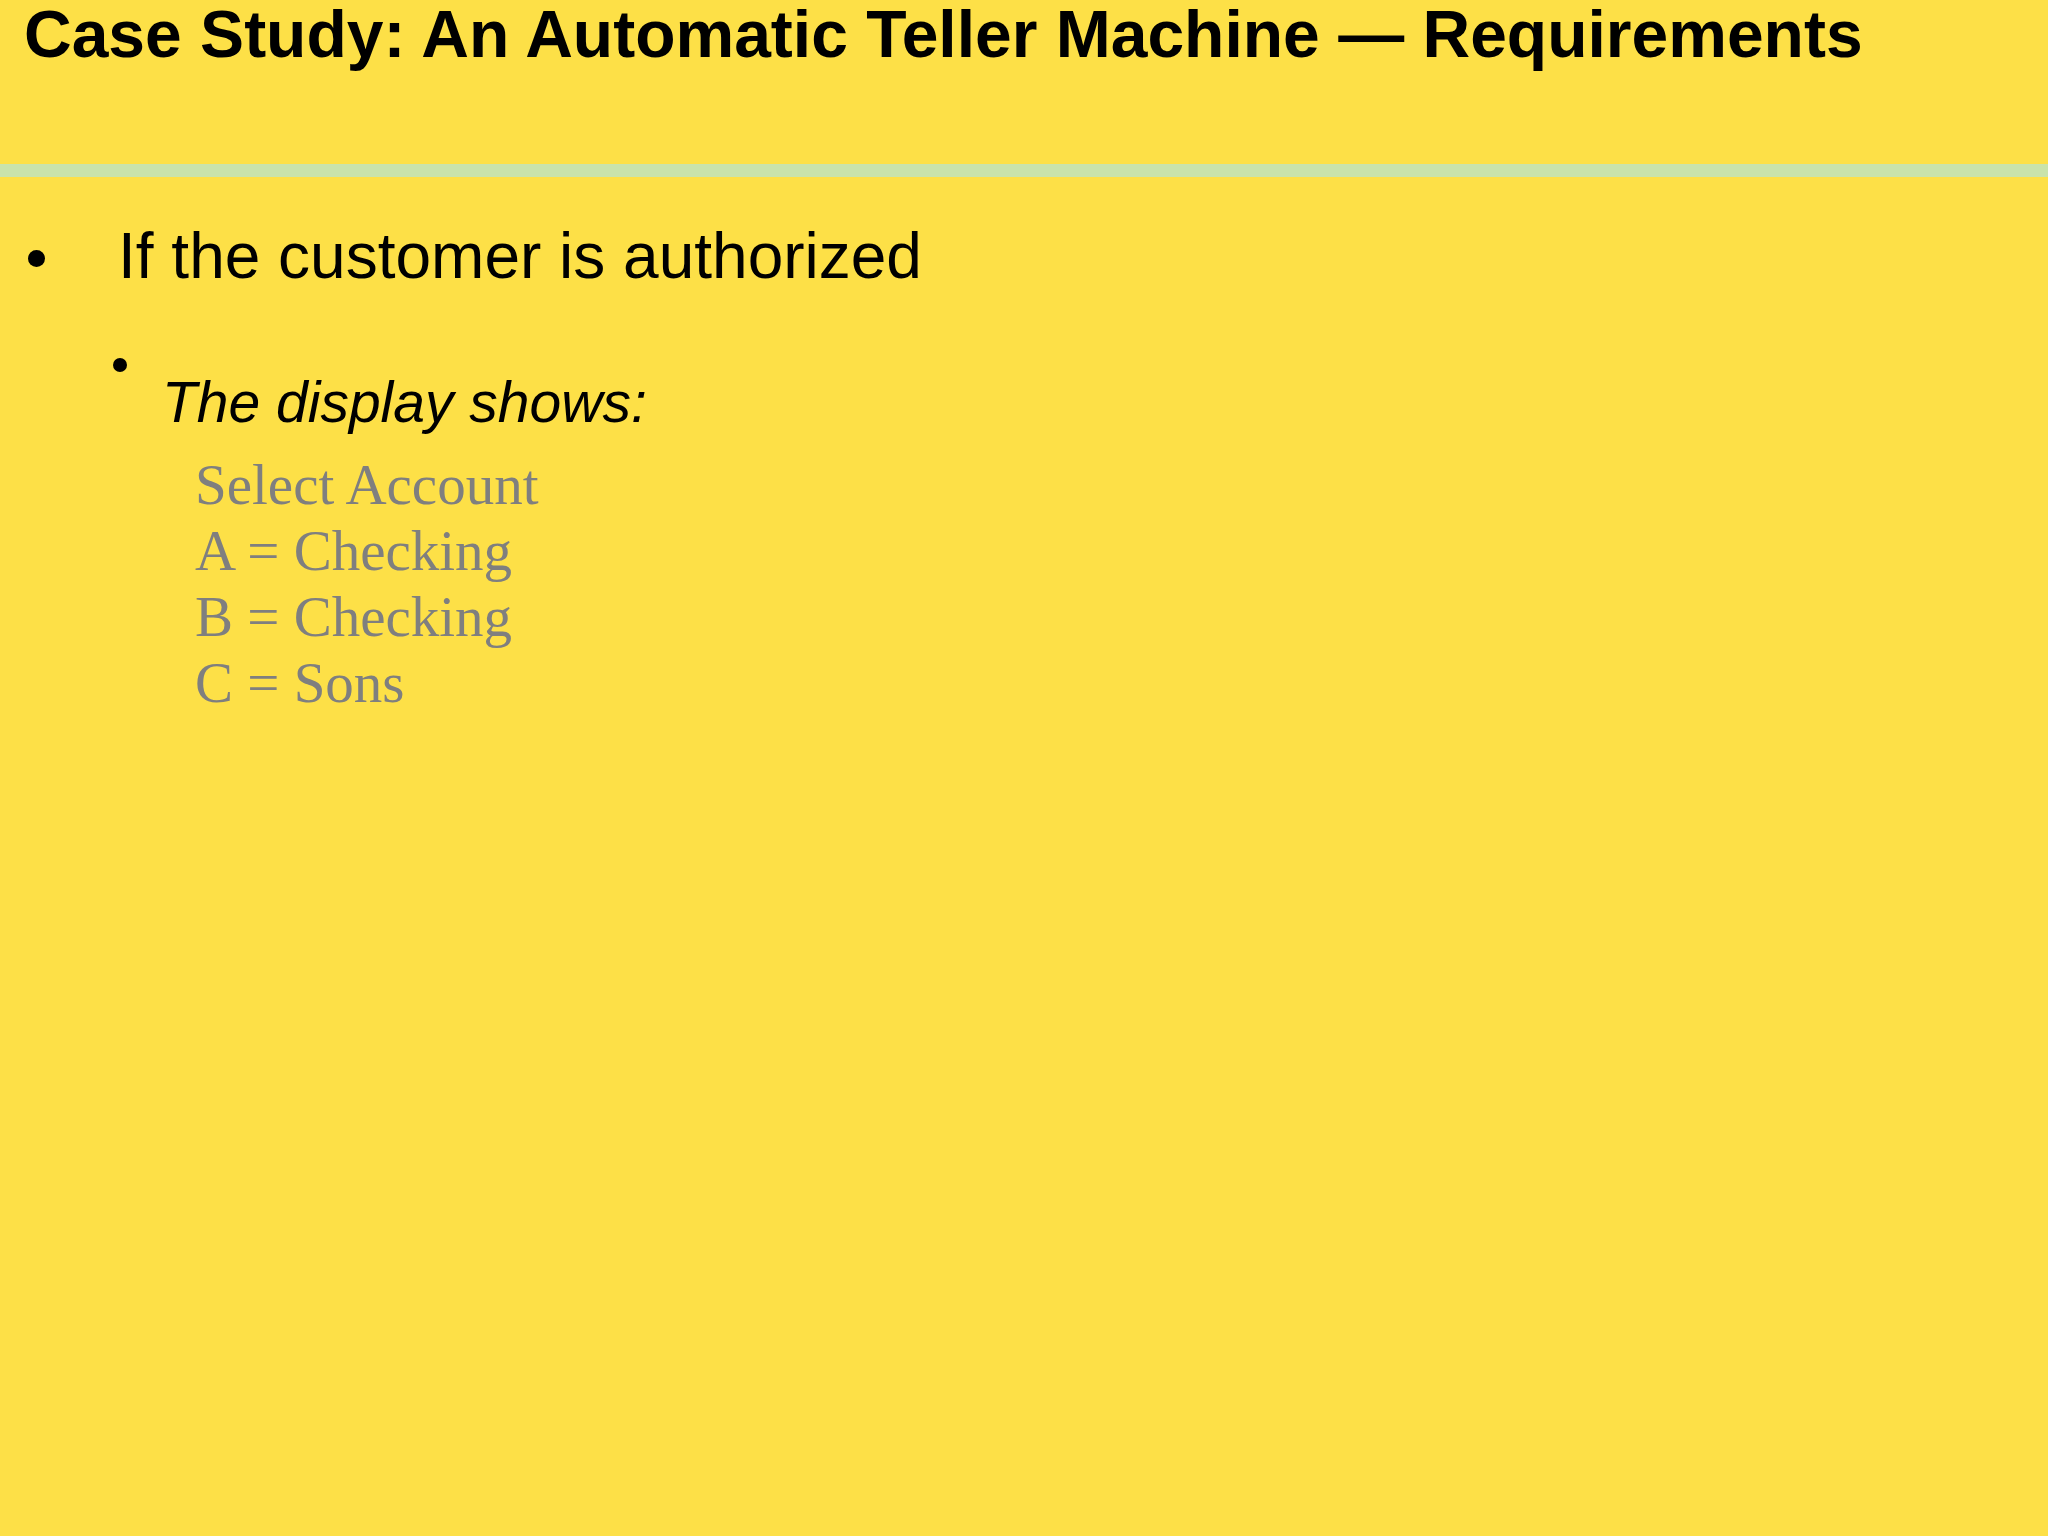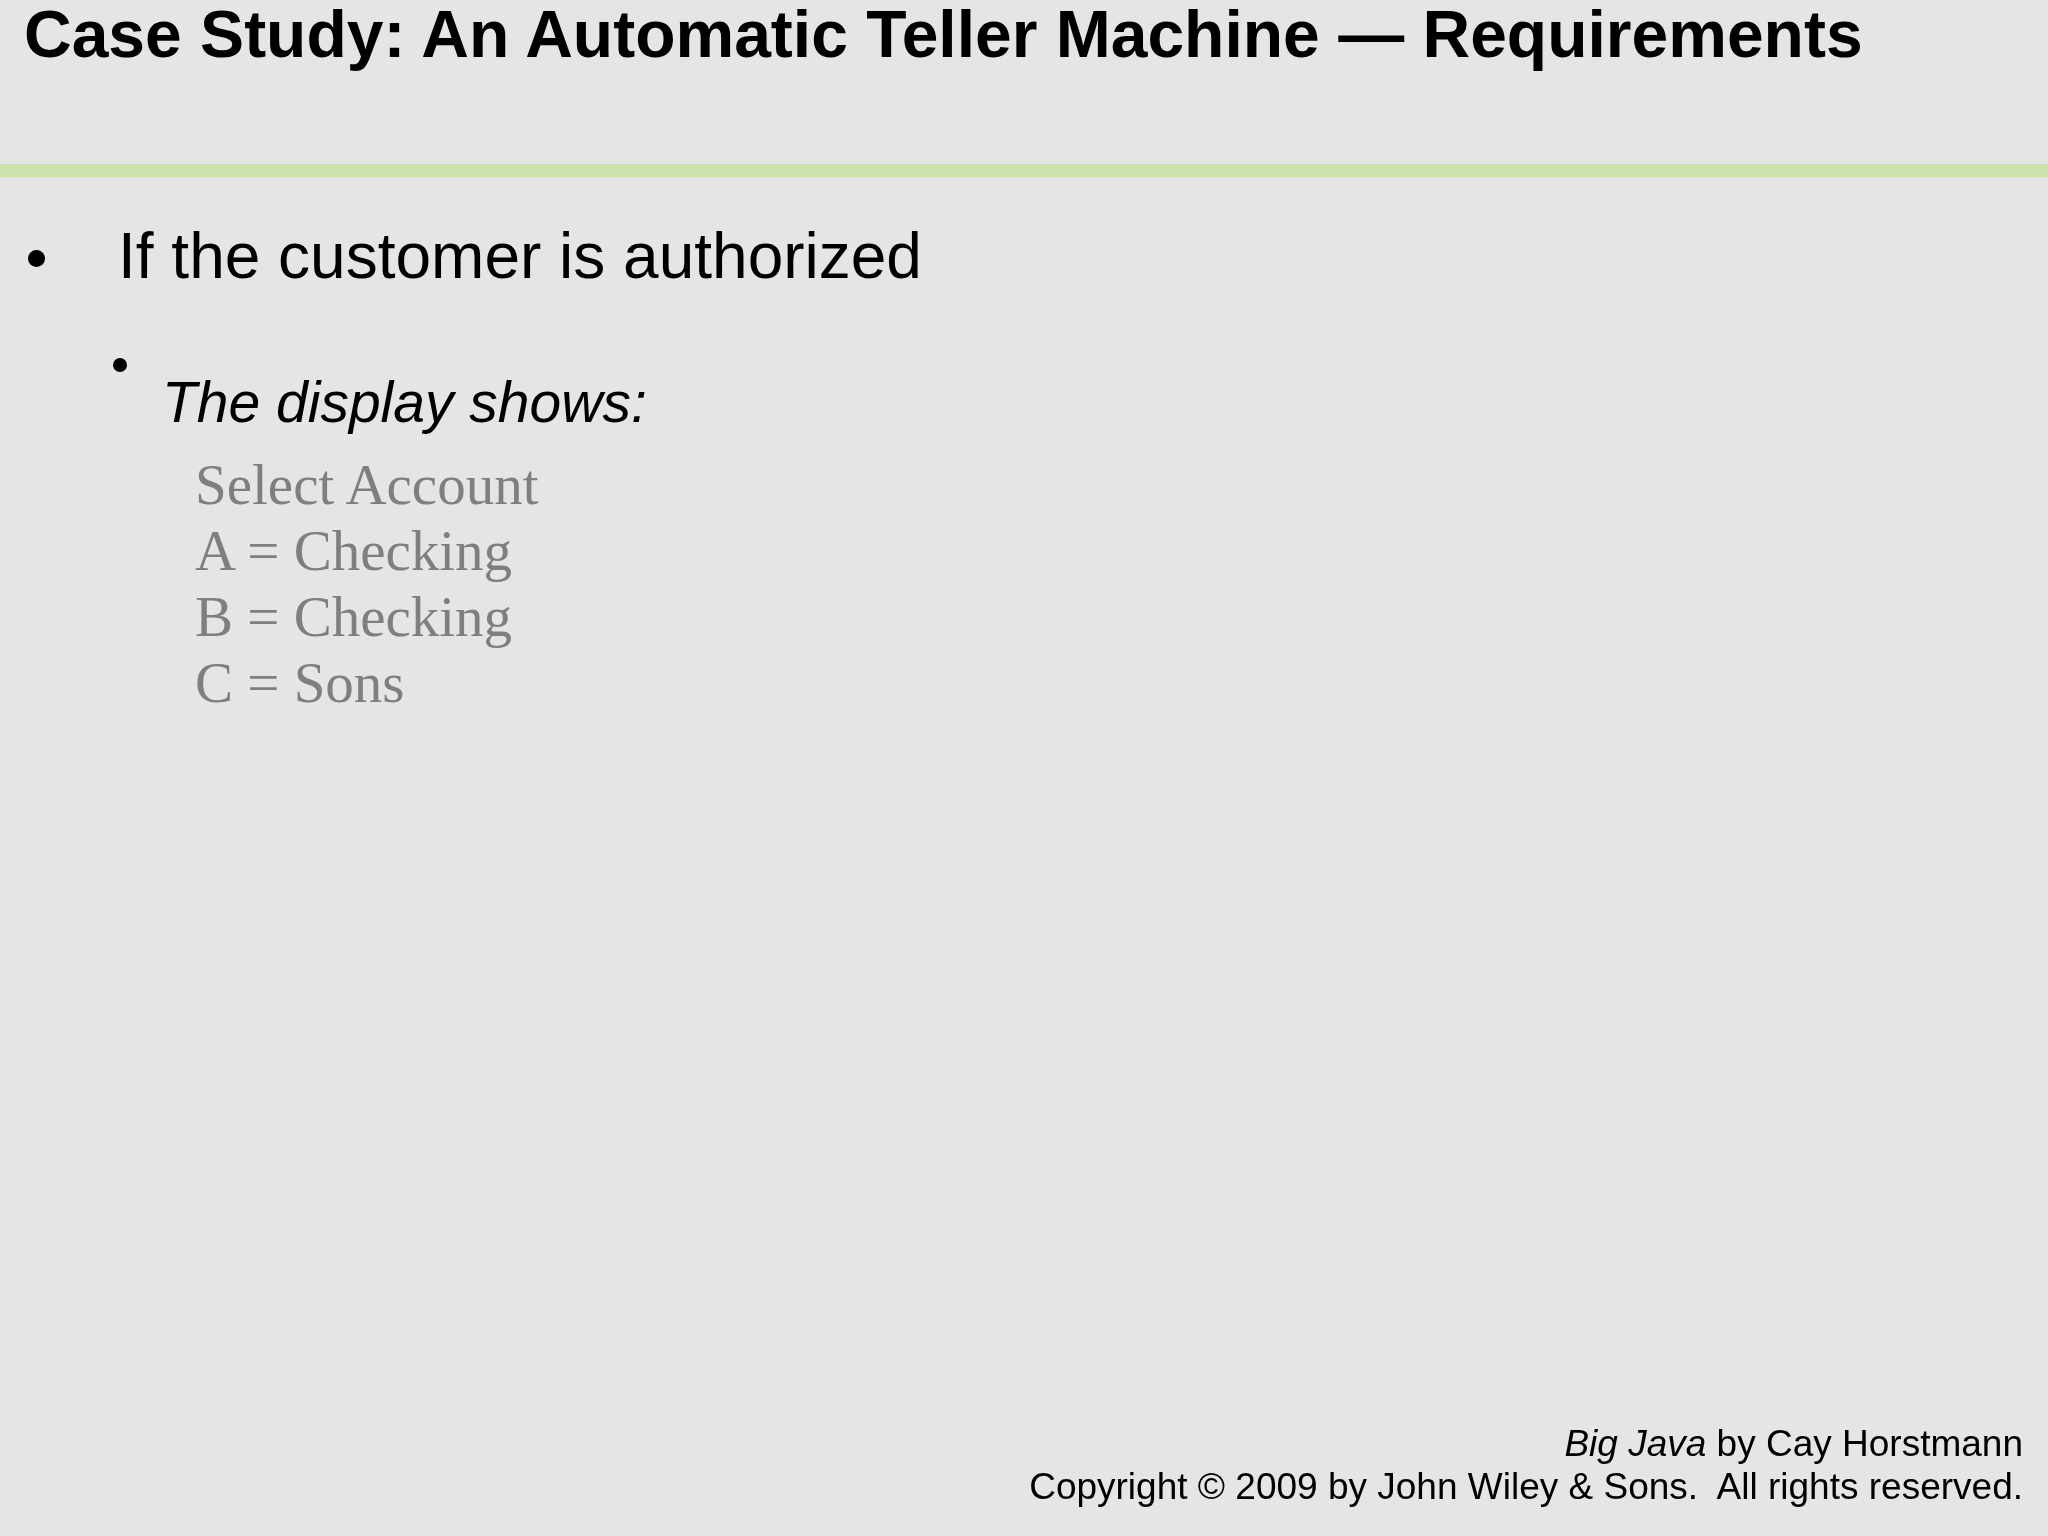--- a/index.html
+++ b/index.html
@@ -4,21 +4,21 @@
 <style>
   html, body {
     margin: 0;
     padding: 0;
     background: #ffffff;
   }
   .slide {
     position: relative;
     width: 2048px;
     height: 1536px;
-    background: #e5e5e5;
+    background: #fde047;
     overflow: hidden;
     font-family: "Liberation Sans", sans-serif;
     color: #000000;
   }
   .slide-title {
     position: absolute;
     left: 24px;
     top: -6px;
     margin: 0;
     font-size: 66px;
@@ -102,18 +102,14 @@
   <div class="accent-bar" style="background: rgb(201, 227, 171);"></div>
 
   <span class="bullet-dot dot-l1"></span>
   <div class="bullet bullet-l1-text">If the customer is authorized</div>
 
   <span class="bullet-dot dot-l2"></span>
   <div class="bullet bullet-l2-text">The display shows:</div>
 
   <pre class="code-block" style="color: rgb(127, 127, 127);"><div>Select Account</div><div>A = Checking</div><div>B = Checking</div><div>C = Sons</div></pre>
 
-  <div class="footer">
-    <div><span class="italic">Big Java</span><span> by Cay Horstmann</span></div>
-    <div class="footer-copyright">Copyright © 2009 by John Wiley &amp; Sons.  All rights reserved.</div>
-  </div>
 
 </div>
 
 </body></html>

